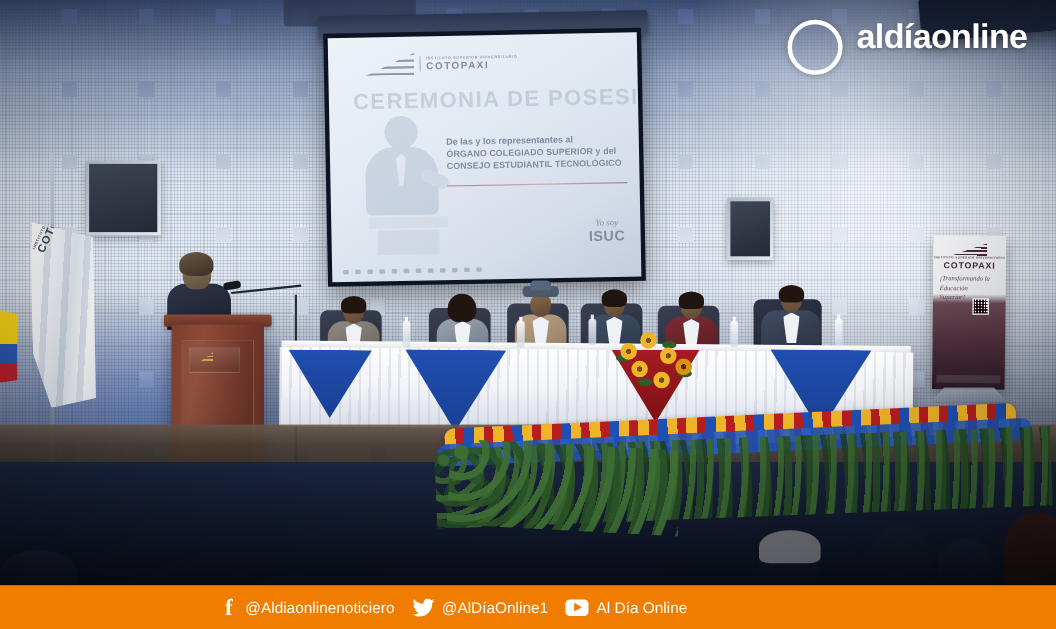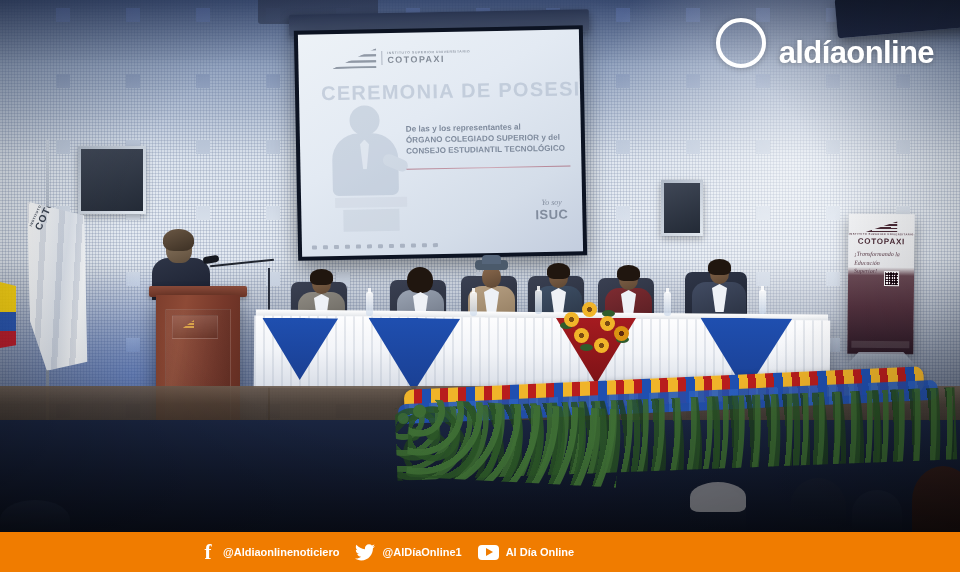--- a/index.html
+++ b/index.html
@@ -378,21 +378,21 @@
   
   .vignette{
     position:absolute;left:0;top:0;width:960px;height:532px;
     background:radial-gradient(ellipse at 50% 42%, rgba(0,0,0,0) 52%, rgba(0,0,0,.34) 100%);
     pointer-events:none;
   }
 
   
   .watermark{
     position:absolute;right:26px;top:18px;
-    display:flex;align-items:flex-end;gap:13px;
+    display:flex;align-items:flex-start;gap:13px;
   }
   .wm-ring{
     width:42px;height:42px;border-radius:50%;
     border:4px solid #ffffff;
     box-shadow:0 1px 6px rgba(0,0,0,.25);
   }
   .wm-text{
     color:#ffffff;font-size:31px;font-weight:700;letter-spacing:-0.6px;
     text-shadow:0 1px 5px rgba(0,0,0,.28);
     line-height:1;
@@ -405,21 +405,21 @@
     display:flex;align-items:center;
   }
   .bar-inner{
     display:flex;align-items:center;gap:0px;
     margin-left:200px;
   }
   .social{
     display:flex;align-items:center;gap:7px;margin-right:16px;
   }
   .social .lbl{
-    color:#ffffff;font-size:11px;font-weight:700;white-space:nowrap;
+    color:#ffffff;font-size:14px;font-weight:400;white-space:nowrap;
   }
   .ico-fb{
     width:16px;height:18px;display:flex;align-items:center;justify-content:center;
     color:#fff;font-size:21px;font-weight:700;font-family:"Liberation Serif",serif;line-height:1;
   }
   .ico-tw svg{display:block;}
   .ico-yt{
     width:21px;height:15px;border-radius:4px;background:#ffffff;
     display:flex;align-items:center;justify-content:center;
   }

